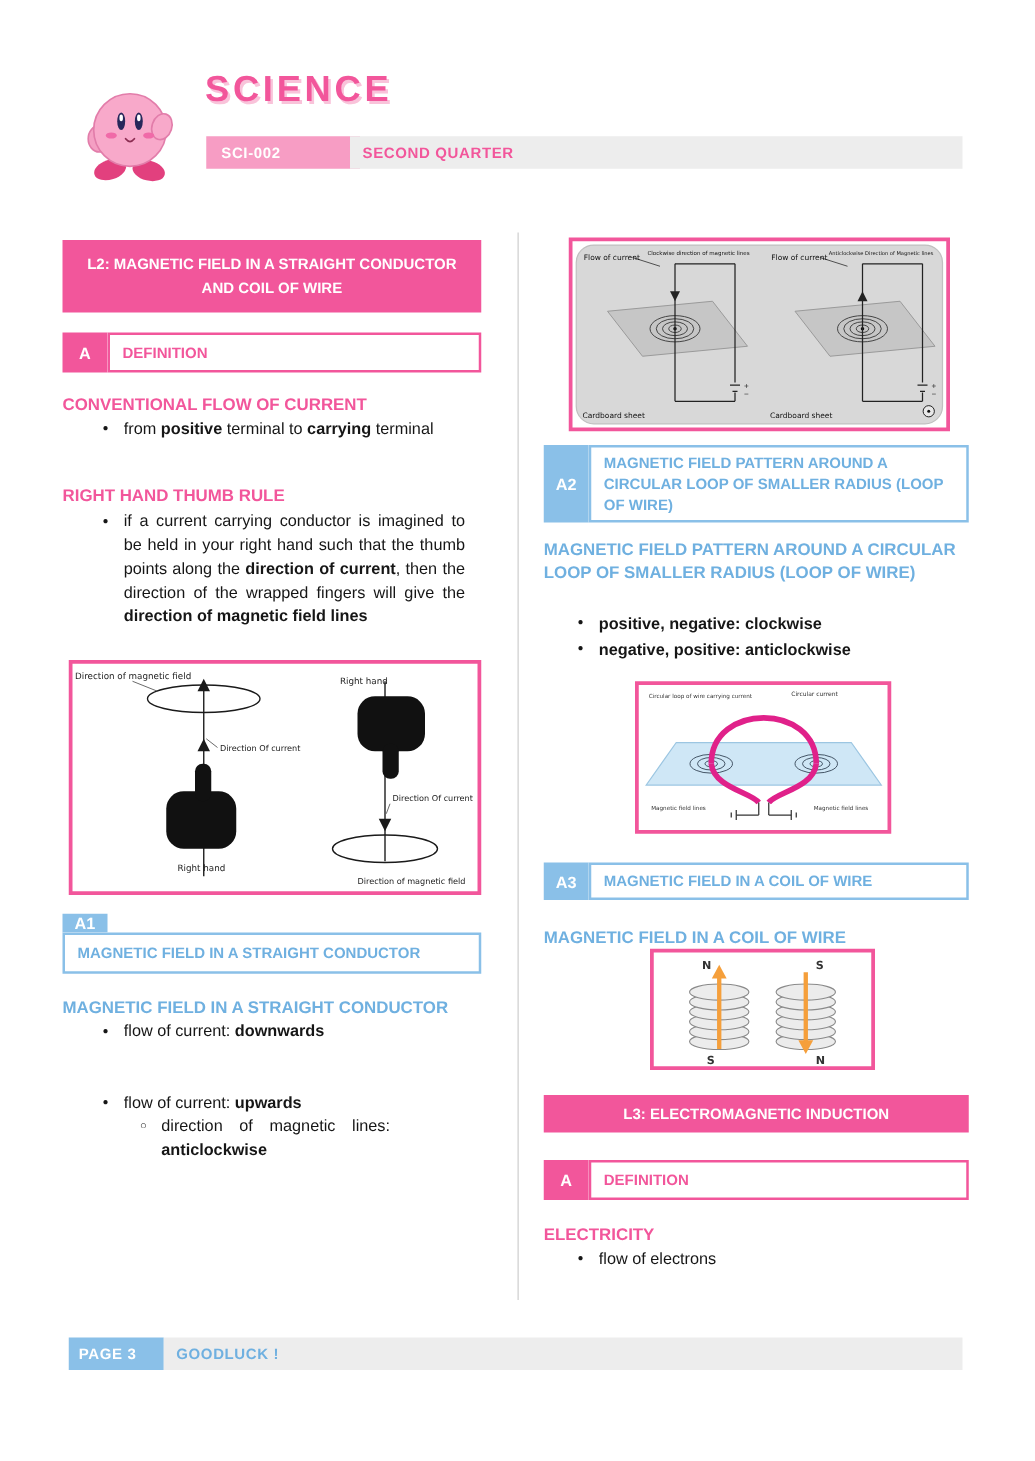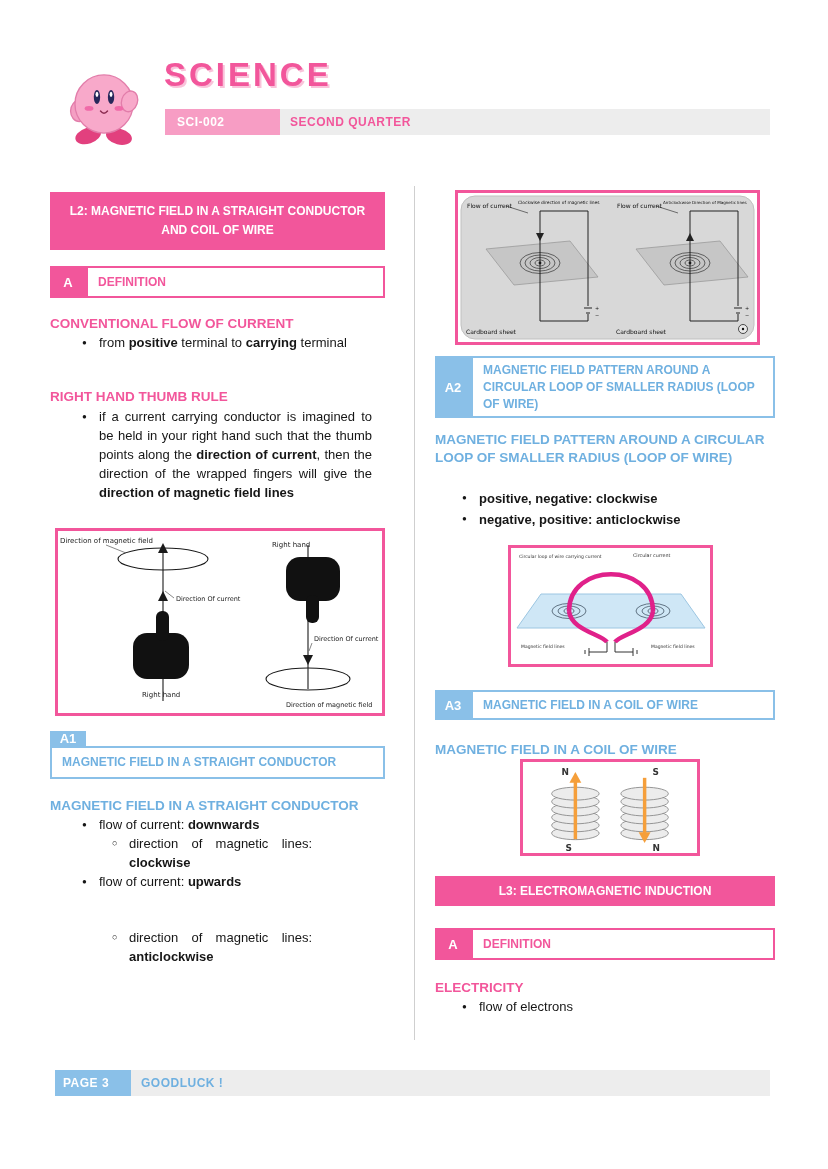--- a/index.html
+++ b/index.html
@@ -7,21 +7,21 @@
     --pink-light:#f79dc4;
     --blue:#8ac0e8;
     --blue-text:#6fb0e0;
     --gray-bar:#ededed;
     --ink:#161616;
   }
   *{margin:0;padding:0;box-sizing:border-box;}
   body{background:#fff;font-family:"Liberation Sans","DejaVu Sans",sans-serif;color:var(--ink);}
   .page{position:relative;width:828px;height:1169px;background:#fff;overflow:hidden;}
   .abs{position:absolute;}
-  .science-title{font-size:33px;font-weight:700;letter-spacing:3px;color:var(--pink);
+  .science-title{font-size:29px;font-weight:700;letter-spacing:3px;color:var(--pink);
     text-shadow:2px 2px 0 #f9c3da;}
   .code-badge{background:var(--pink-light);color:#fff;font-weight:700;font-size:12px;
     display:flex;align-items:center;padding-left:12px;letter-spacing:.5px;}
   .graybar{background:var(--gray-bar);display:flex;align-items:center;padding-left:10px;
     font-weight:700;font-size:12px;letter-spacing:.5px;}
   .graybar.pink{color:var(--pink);}
   .graybar.blue{color:var(--blue-text);}
   .banner{background:var(--pink);color:#fff;font-weight:700;font-size:12px;line-height:19px;
     text-align:center;display:flex;align-items:center;justify-content:center;padding:10px 12px;}
   .sec-row{display:flex;align-items:stretch;}
@@ -132,27 +132,24 @@
   <div class="abs sec-row" style="left:50px;top:731px;width:335px;height:48px;flex-direction:column;">
     <div class="tag blue">A1</div>
     <div class="labelbox blue">MAGNETIC FIELD IN A STRAIGHT CONDUCTOR</div>
   </div>
 
   <div class="abs h-blue" style="left:50px;top:797px;width:335px;">MAGNETIC FIELD IN A STRAIGHT CONDUCTOR</div>
 
   <ul class="abs blist" style="left:82px;top:815px;width:290px;">
     <li><span>flow of current: </span><span class="b">downwards</span></li>
   </ul>
-  <ul class="abs blist" style="left:112px;top:834px;width:200px;">
-    <li class="sub"><span>direction of magnetic lines: </span><span class="b">clockwise</span></li>
-  </ul>
   <ul class="abs blist" style="left:82px;top:872px;width:290px;">
     <li><span>flow of current: </span><span class="b">upwards</span></li>
   </ul>
-  <ul class="abs blist" style="left:112px;top:891px;width:200px;margin-top:37px;">
+  <ul class="abs blist" style="left:112px;top:891px;width:200px;">
     <li class="sub"><span>direction of magnetic lines: </span><span class="b">anticlockwise</span></li>
   </ul>
 
   <div class="abs fig" style="left:455px;top:190px;width:305px;height:155px;">
     <svg viewBox="0 0 299 149">
       <rect x="3" y="3" width="293" height="143" rx="14" fill="#d8d8d8" stroke="#c0c0c0"></rect>
 
       <polygon points="28,56 112,48 140,84 56,92" fill="#c6c6c6" stroke="#9a9a9a" stroke-width="0.8"></polygon>
       <g fill="none" stroke="#444" stroke-width="0.8">
         <ellipse cx="82" cy="70" rx="5" ry="3"></ellipse>

